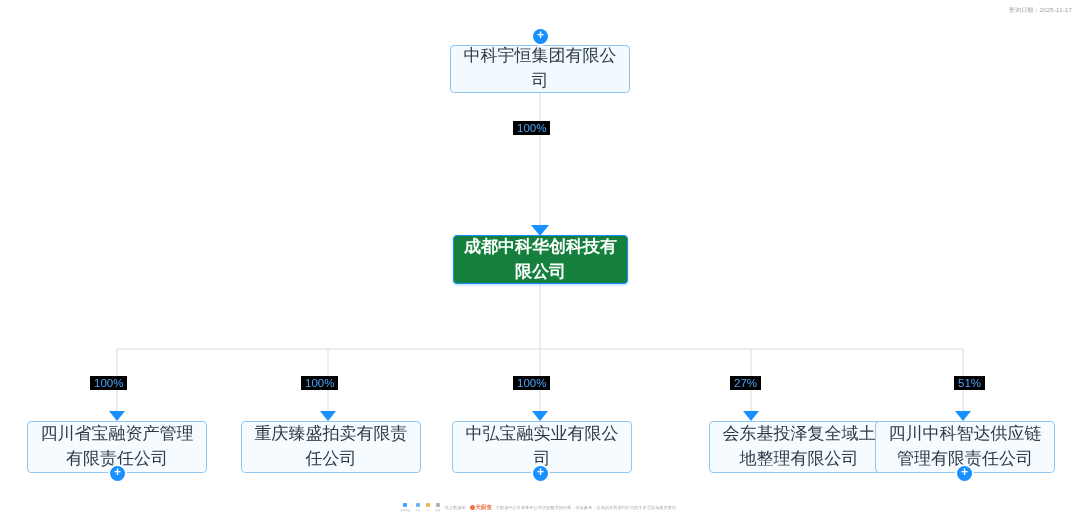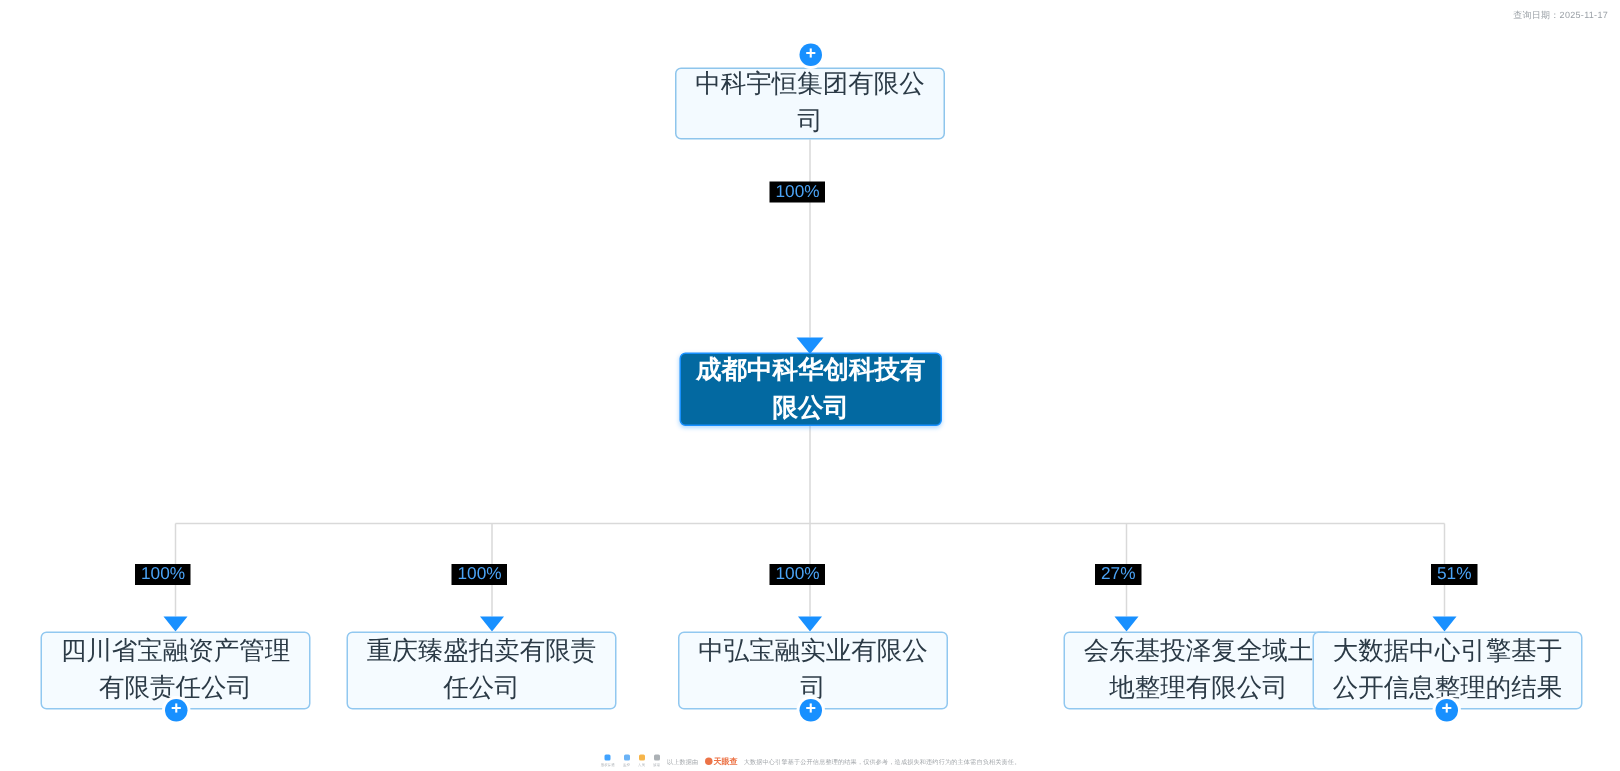--- a/index.html
+++ b/index.html
@@ -55,21 +55,21 @@
     font-size: 17px;
     line-height: 1.45;
     color: #2b3a46;
     padding: 4px 8px;
   }
   .node.root {
     background: #f3faff;
     border-color: #8ec5ec;
   }
   .node.focus {
-    background: #0369a1;
+    background: #15803d;
     border-color: #1890ff;
     color: #ffffff;
     font-weight: bold;
     box-shadow: 0 1px 3px rgba(24,144,255,0.35);
   }
   .node-label {
     display: block;
     width: 100%;
   }
 
@@ -211,35 +211,35 @@
   <div class="pct-label" style="left:301px; top:376px;">100%</div>
   <div class="pct-label" style="left:513px; top:376px;">100%</div>
   <div class="pct-label" style="left:730px; top:376px;">27%</div>
   <div class="pct-label" style="left:954px; top:376px;">51%</div>
 
   <div class="node" style="left:27px; top:421px; width:180px; height:52px;">
     <span class="node-label">四川省宝融资产管理有限责任公司</span>
   </div>
   <div class="expand-toggle" style="left:110px; top:466px;"></div>
 
-  <div class="node" style="left:231px; top:421px; width:180px; height:52px;justify-content:flex-end;">
+  <div class="node" style="left:241px; top:421px; width:180px; height:52px;justify-content:flex-end;">
     <span class="node-label">重庆臻盛拍卖有限责任公司</span>
   </div>
 
   <div class="node" style="left:452px; top:421px; width:180px; height:52px;">
     <span class="node-label">中弘宝融实业有限公司</span>
   </div>
   <div class="expand-toggle" style="left:533px; top:466px;"></div>
 
   <div class="node" style="left:664px; top:421px; width:180px; height:52px;margin-left:45px;">
     <span class="node-label">会东基投泽复全域土地整理有限公司</span>
   </div>
 
   <div class="node" style="left:875px; top:421px; width:180px; height:52px;">
-    <span class="node-label">大数据中心引擎基于公开信息整理的结果</span>
+    <span class="node-label">四川中科智达供应链管理有限责任公司</span>
   </div>
   <div class="expand-toggle" style="left:957px; top:466px;"></div>
 
   <div class="footer-watermark">
     <div class="wm-icons">
       <div class="wm-icon">
         <i style="background:#1890ff;"></i>
         <span>股权穿透</span>
       </div>
       <div class="wm-icon">

